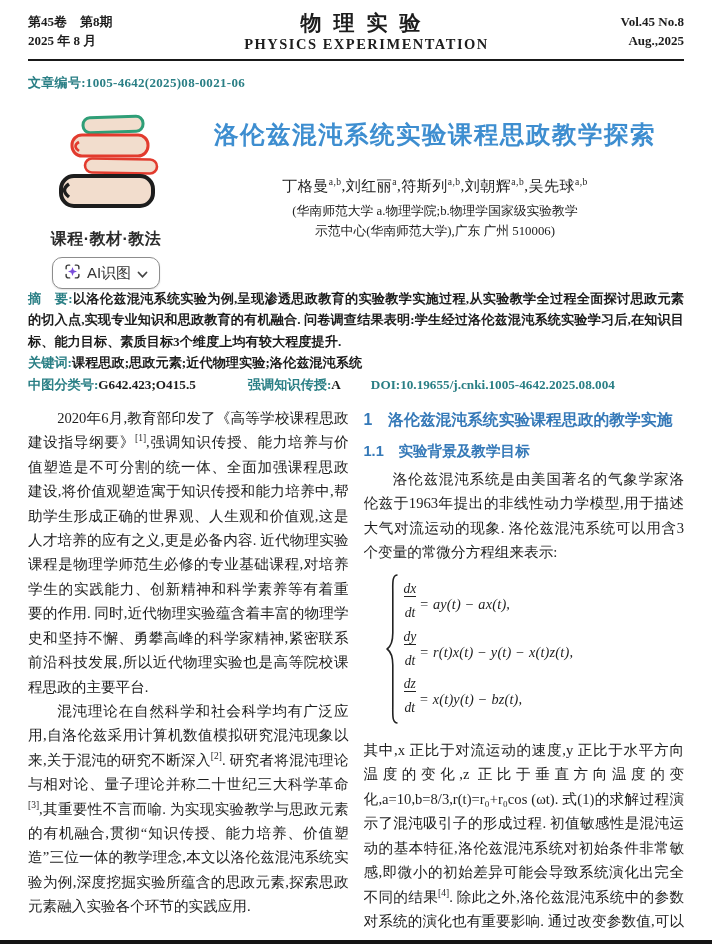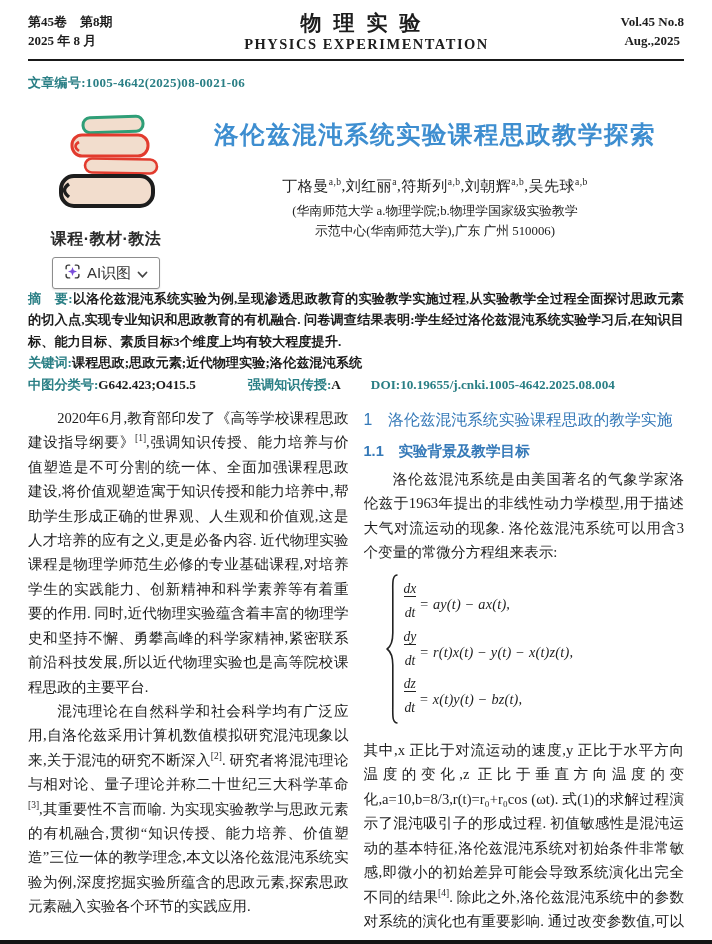--- a/index.html
+++ b/index.html
@@ -4,33 +4,33 @@
 <style>
   html,body{margin:0;padding:0;background:#ffffff;}
   .page{
     position:relative;width:712px;height:944px;margin:0 auto;background:#fff;
     overflow:hidden;font-family:"Liberation Serif",serif;color:#1d1d1d;
     padding:0 28px;box-sizing:border-box;
   }
   
   .jheader{display:flex;justify-content:space-between;align-items:stretch;padding-top:12px;}
   .jh-left,.jh-right{font-size:13px;font-weight:700;line-height:19px;white-space:nowrap;}
-  .jh-right{text-align:center;}
+  .jh-right{text-align:right;}
   .jh-center{text-align:center;flex:1;}
   .jt-cn{font-size:21px;font-weight:700;letter-spacing:12px;line-height:22px;}
   .jt-en{font-size:14.5px;font-weight:700;letter-spacing:1.5px;line-height:19px;margin-top:1px;}
   .jrule{border-bottom:2.6px solid #191919;margin-top:5px;}
   
   .article-no{margin-top:13px;font-size:13px;font-weight:700;color:var(--label-teal);letter-spacing:0.3px;}
   
   .titleblock{position:relative;height:182px;margin-top:6px;}
   .logo-col{position:absolute;left:2px;top:14px;width:152px;text-align:center;}
   .logo-caption{font-family:"Liberation Sans",sans-serif;font-size:16px;font-weight:700;color:#2a2a2a;margin-top:1px;letter-spacing:0.5px;}
   .ai-btn{display:inline-flex;align-items:center;gap:6px;margin-top:7px;background:#fff;
-    border:1.6px solid #8d8d8d;border-radius:3px;padding:5px 11px;cursor:pointer;
+    border:1.6px solid #8d8d8d;border-radius:10px;padding:5px 11px;cursor:pointer;
     font-family:"Liberation Sans",sans-serif;font-size:15px;color:#333;box-shadow:0 1px 2px rgba(0,0,0,.12);}
   .title-col{margin-left:158px;text-align:center;padding-top:20px;}
   .art-title{margin:0;font-family:"Liberation Sans",sans-serif;font-size:24.5px;font-weight:700;
     color:var(--title-blue);letter-spacing:1.5px;}
   .authors{margin-top:26px;font-size:15px;color:#222;letter-spacing:0.5px;}
   .authors sup{font-size:9.5px;}
   .affil{font-size:12.8px;line-height:19.5px;color:#222;margin-top:6px;}
   .affil + .affil{margin-top:0;}
   
   .abstract{margin-top:8px;font-size:13.2px;line-height:21.4px;font-weight:600;color:#1c1c1c;}
@@ -38,21 +38,21 @@
   .lab{color:var(--label-teal);font-weight:700;}
   .clc-line{display:flex;margin-top:1px;}
   .clc-item2{margin-left:52px;}
   .clc-item3{margin-left:30px;color:var(--label-teal);}
   
   .columns{display:flex;gap:15px;margin-top:11px;height:527px;overflow:hidden;}
   .col{flex:1;font-size:14.6px;line-height:24.4px;text-align:justify;overflow:hidden;}
   .col p{margin:0;}
   .col p.indent{text-indent:2em;}
   .col sup{font-size:9.5px;line-height:0;}
-  .sec-h1{font-family:"Liberation Sans",sans-serif;color:var(--heading-blue);font-weight:400;
+  .sec-h1{font-family:"Liberation Sans",sans-serif;color:var(--heading-blue);font-weight:700;
     font-size:15.8px;line-height:24px;margin:2px 0 8px;padding-left:1.8em;text-indent:-1.8em;text-align:left;}
   .sec-h2{font-family:"Liberation Sans",sans-serif;color:var(--heading-blue);font-weight:700;
     font-size:14.6px;line-height:22px;margin:6px 0 5px;text-align:left;}
   
   .eqs{display:flex;align-items:center;margin:8px 0 6px 22px;}
   .eq-col{display:flex;flex-direction:column;margin-left:5px;}
   .eq-row{display:flex;align-items:center;font-style:italic;font-size:14.3px;line-height:1.1;white-space:nowrap;}
   .frac{display:inline-flex;flex-direction:column;align-items:center;font-size:13.6px;line-height:1.12;margin-right:3px;}
   .frac .den{border-top:1.3px solid #222;padding:8px 1px;}
   .rhs{letter-spacing:0.2px;}

